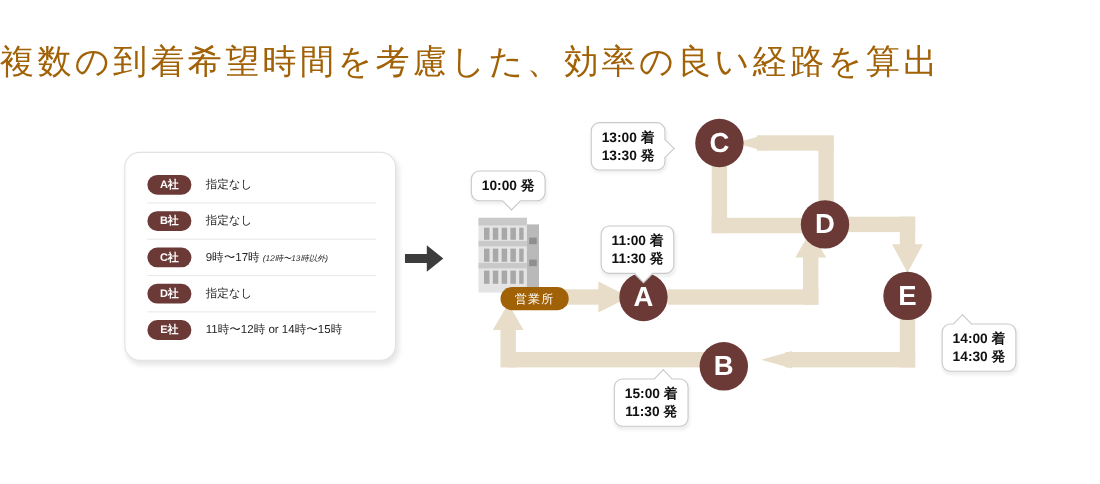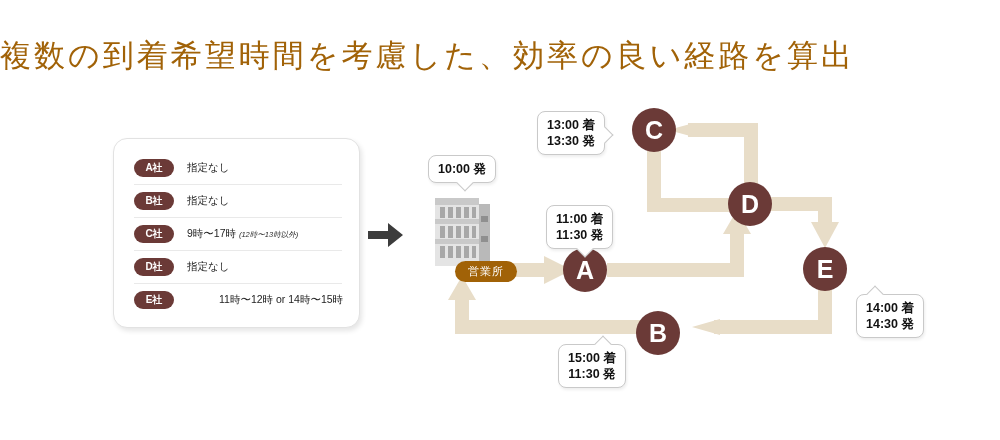--- a/index.html
+++ b/index.html
@@ -51,21 +51,21 @@
     left: 20px;
     top: 13px;
     width: 208px;
   }
   .prow {
     display: flex;
     align-items: center;
     height: 32px;
     border-bottom: 1px solid #e9e9e9;
   }
-  .prow.last { border-bottom: none; gap: 32px; }
+  .prow.last { border-bottom: none; }
   .pill {
     flex: 0 0 auto;
     width: 40px;
     height: 18px;
     border-radius: 9px;
     background: #6b3a37;
     color: #ffffff;
     font-size: 10px;
     font-weight: bold;
     display: flex;

